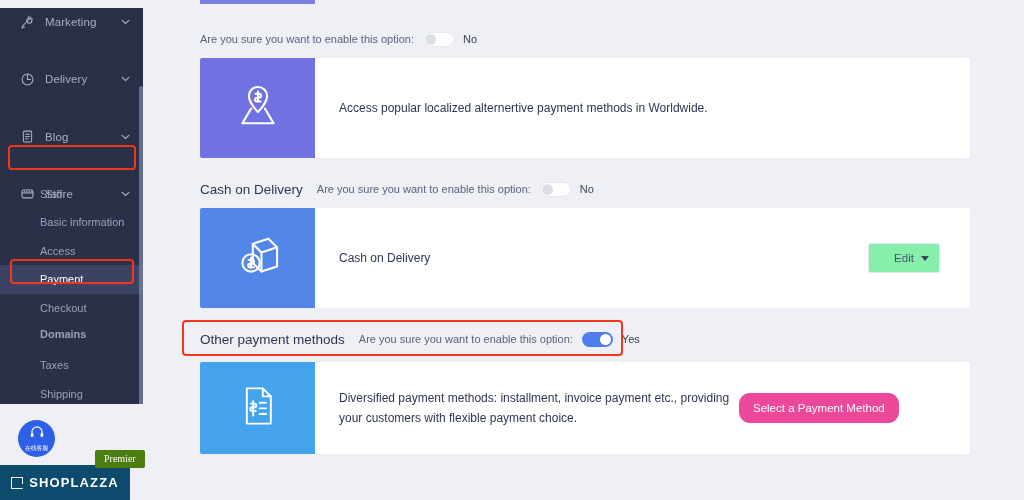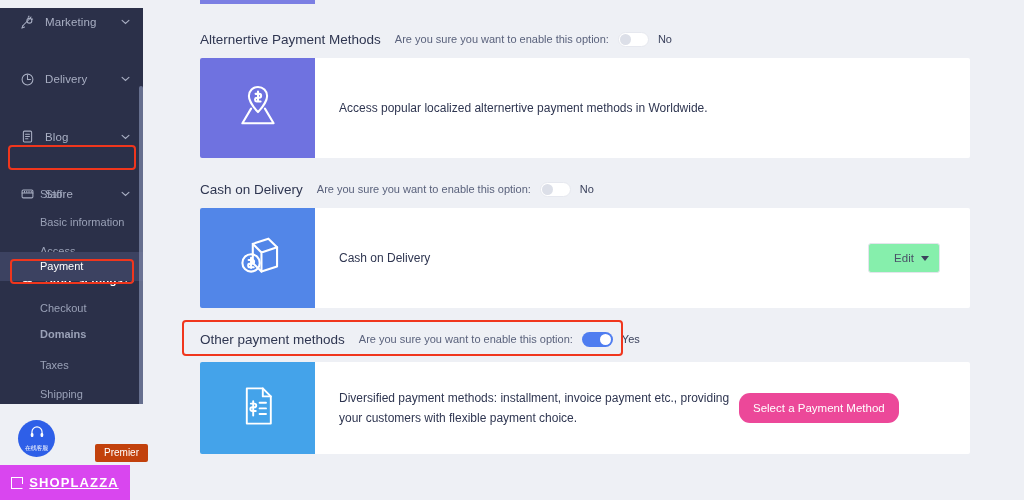--- a/index.html
+++ b/index.html
@@ -71,47 +71,47 @@
     position: absolute;
     border: 2px solid #f0361d;
     border-radius: 4px;
     pointer-events: none;
   }
 
   
   .brand {
     position: absolute; left: 0; bottom: 0;
     width: 130px; height: 35px;
-    background: #d946ef;
+    background: #0c4a6e;
     display: flex; align-items: center; justify-content: center;
     color: #ffffff;
     font-size: 13px;
     font-weight: bold;
     letter-spacing: 1.1px;
-    text-decoration: underline;
   }
   .brand .mark {
     width: 12px; height: 12px; margin-right: 6px;
     border: 1.6px solid #ffffff;
     border-right-color: transparent;
     position: relative;
   }
   .brand .mark:after {
     content: ""; position: absolute; right: -1px; top: -1px;
     width: 1.6px; height: 7px; background: #ffffff;
   }
 
   .premier {
-    position: absolute; left: 95px; bottom: 38px;
-    background: #c2410c; color: #fff;
+    position: absolute; left: 95px; bottom: 32px;
+    background: #4d7c0f; color: #fff;
     font-size: 10px;
     padding: 3px 9px 4px 9px;
     border-radius: 2px;
     z-index: 6;
     white-space: nowrap;
+    font-family: Liberation Serif, serif;
   }
 
   .chat {
     position: absolute; left: 18px; bottom: 43px;
     width: 37px; height: 37px;
     border-radius: 50%;
     background: #2e5fe8;
     z-index: 7;
     display: flex; flex-direction: column;
     align-items: center; justify-content: center;
@@ -318,21 +318,21 @@
 
     <div class="sub-item" style="position:absolute; top:171.6px; width:143px;">
       <span>Staff</span>
     </div>
     <div class="sub-item" style="position:absolute; top:200.2px; width:143px;">
       <span>Basic information</span>
     </div>
     <div class="sub-item" style="position:absolute; top:228.8px; width:143px;">
       <span>Access</span>
     </div>
-    <div class="sub-item selected" style="position:absolute; top:244px; width:143px;">
+    <div class="sub-item selected" style="position:absolute; top:257px; width:143px;">
       <span>Payment</span>
     </div>
     <div class="sub-item" style="position:absolute; top:286px; width:143px;text-align:center;">
       <span>Checkout</span>
     </div>
     <div class="sub-item" style="position:absolute; top:312px; width:143px;font-weight:bold;">
       <span>Domains</span>
     </div>
     <div class="sub-item" style="position:absolute; top:343.2px; width:143px;">
       <span>Taxes</span>
@@ -380,21 +380,20 @@
   <div class="brand">
     <span class="mark"></span>
     <span>SHOPLAZZA</span>
   </div>
 
   <div class="main">
 
     <div class="topstub"></div>
 
     <div class="section-head" style="left:57px; top:28px;">
-      <span class="sec-title">Alternertive Payment Methods</span>
       <span class="sec-q">Are you sure you want to enable this option:</span>
       <span class="toggle off">
           <span class="knob"></span>
         </span>
       <span class="tgl-text">No</span>
     </div>
 
     <div class="card" style="left:57px; top:58px; width:770px; height:100px;">
       <div class="thumb" style="background:#6f72e0;">
         <span>

